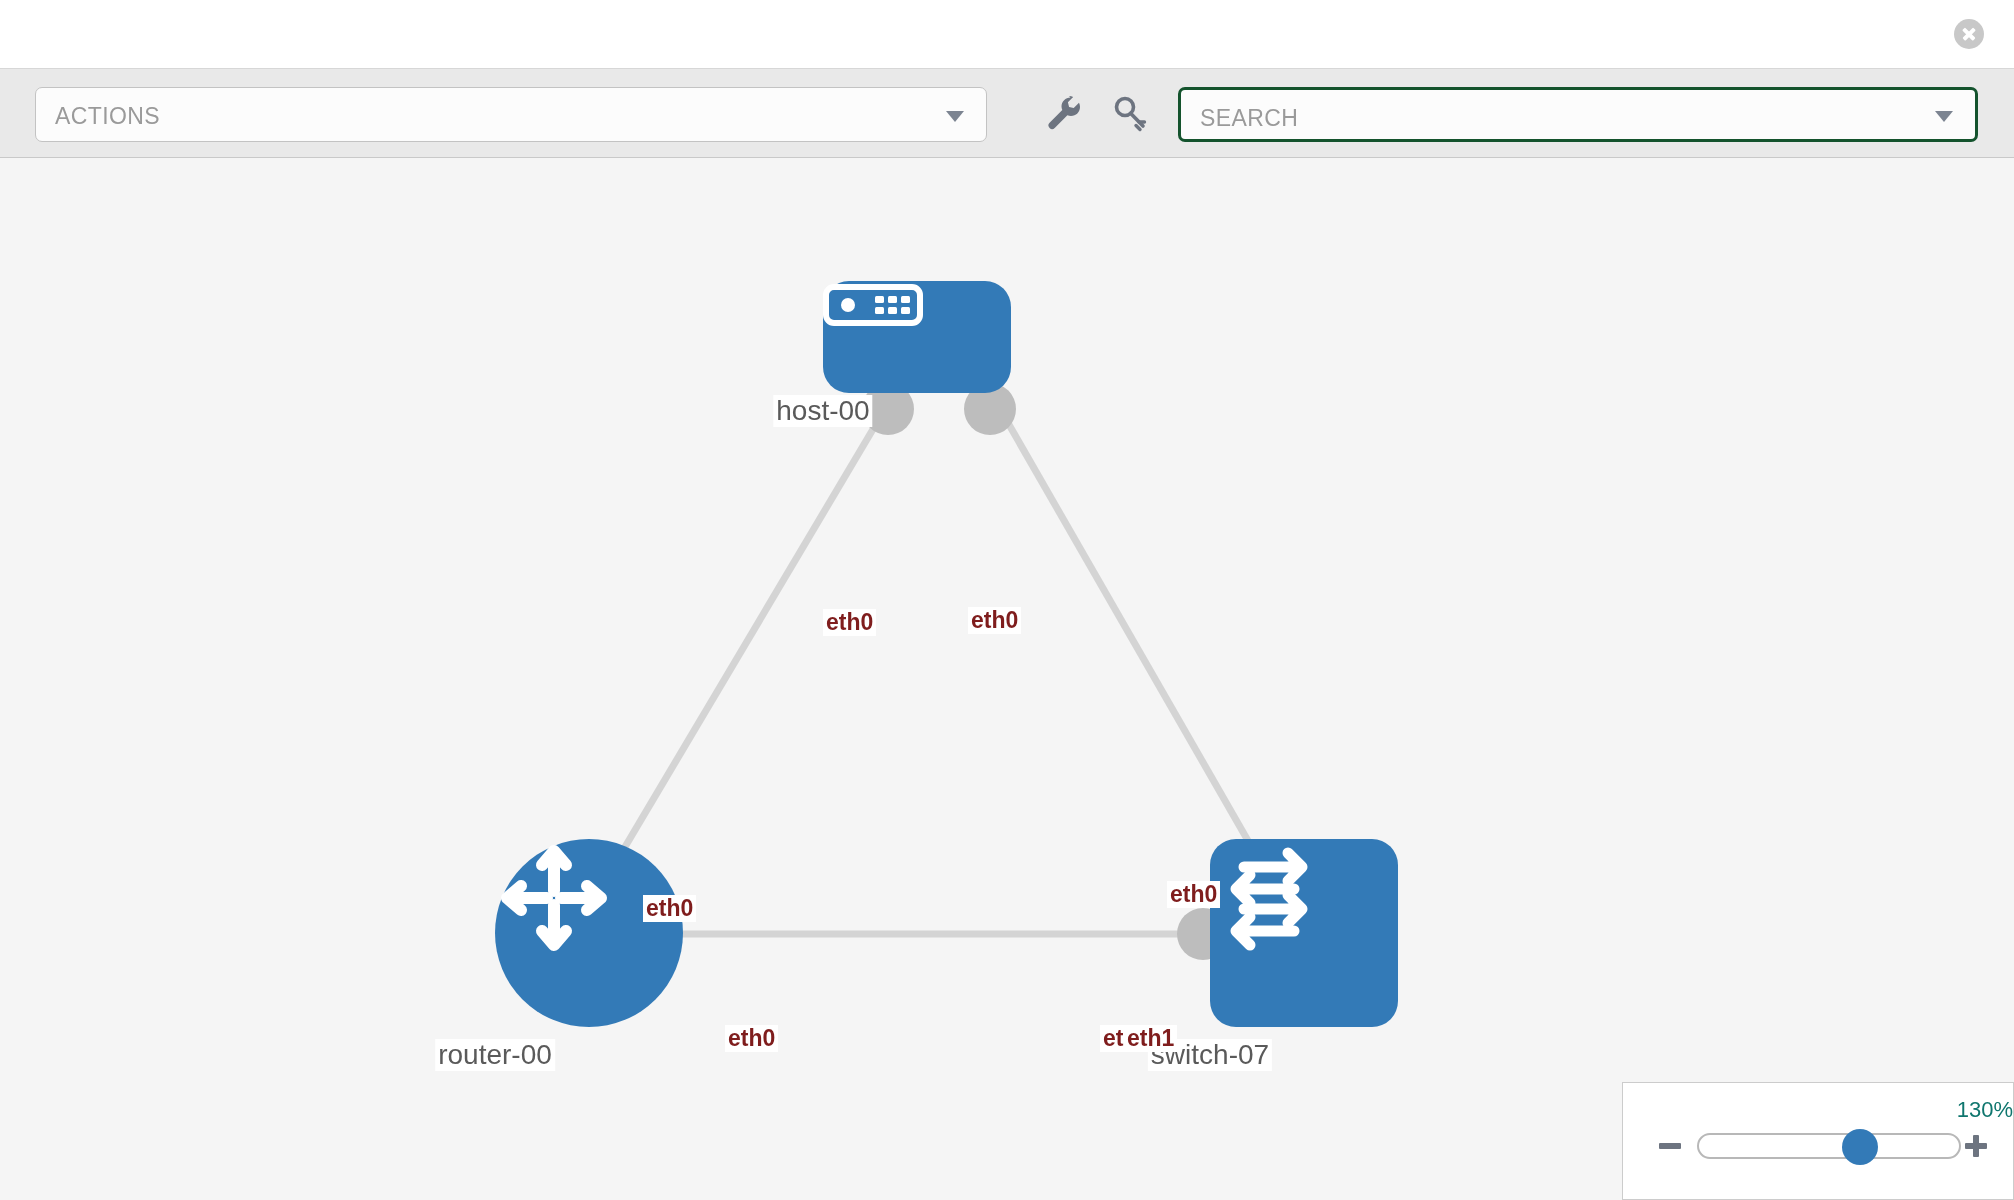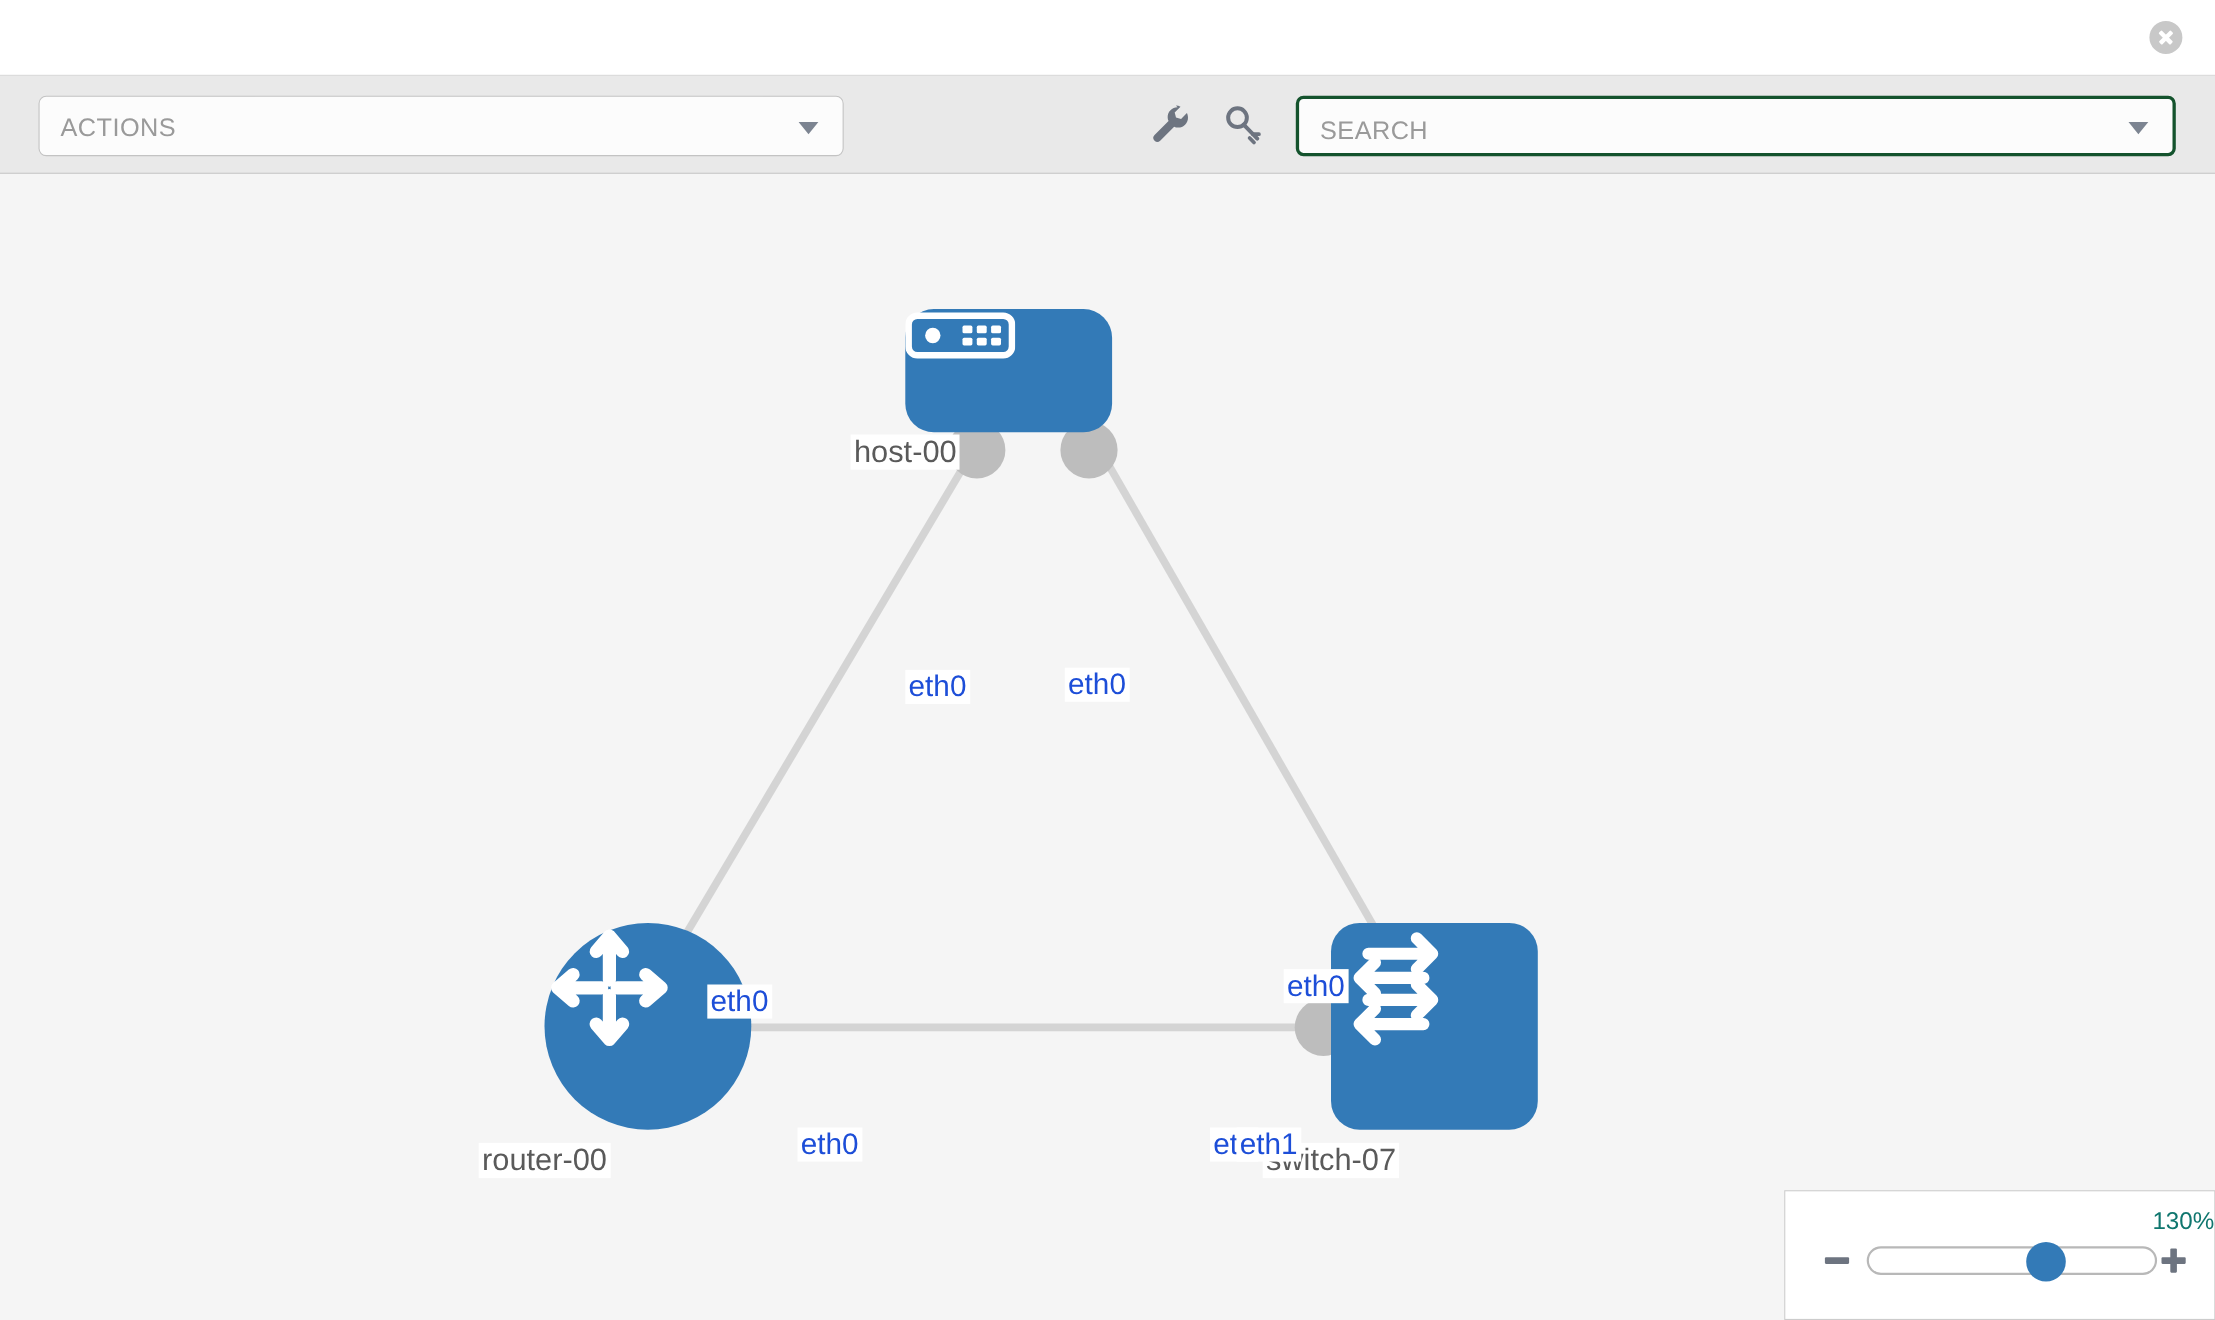--- a/index.html
+++ b/index.html
@@ -41,21 +41,21 @@
 
   
   .toolbar {
     position: absolute; top: 69px; left: 0;
     width: 2014px; height: 89px;
     background: #e9e9e9;
     border-bottom: 1px solid #c9c9c9;
   }
   .actions-select {
     position: absolute; left: 35px; top: 18px;
-    width: 732px; height: 55px;
+    width: 952px; height: 55px;
     background: #fcfcfc;
     border: 1px solid #c3c3c3;
     border-radius: 7px;
   }
   .actions-select .lbl {
     position: absolute; left: 19px; top: 15px;
     font-size: 23px; color: #9a9a9a; letter-spacing: .4px;
   }
   .caret {
     position: absolute; right: 22px; top: 50%;
@@ -111,24 +111,25 @@
     background: #ffffff;
     white-space: nowrap;
     padding: 0 3px;
     left: 50%; transform: translateX(-50%);
   }
   .node-label.host-lbl { top: 114px; }
   .node-label.below    { top: 200px; }
 
   .port-label {
     position: absolute;
-    font-size: 27px; color: #1d4ed8;
+    font-size: 23px; color: #7f1d1d;
     background: #ffffff;
     padding: 0 3px;
     white-space: nowrap;
+    font-weight: bold;
   }
 
   
   .zoom-panel {
     position: absolute; right: 0; bottom: 0;
     width: 392px; height: 118px;
     background: #ffffff;
     border: 1px solid #cccccc;
   }
   .zoom-value {

